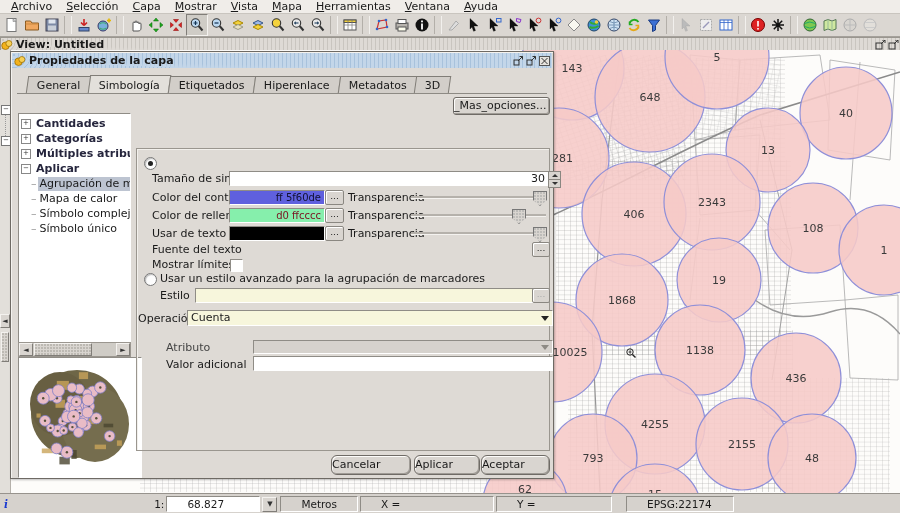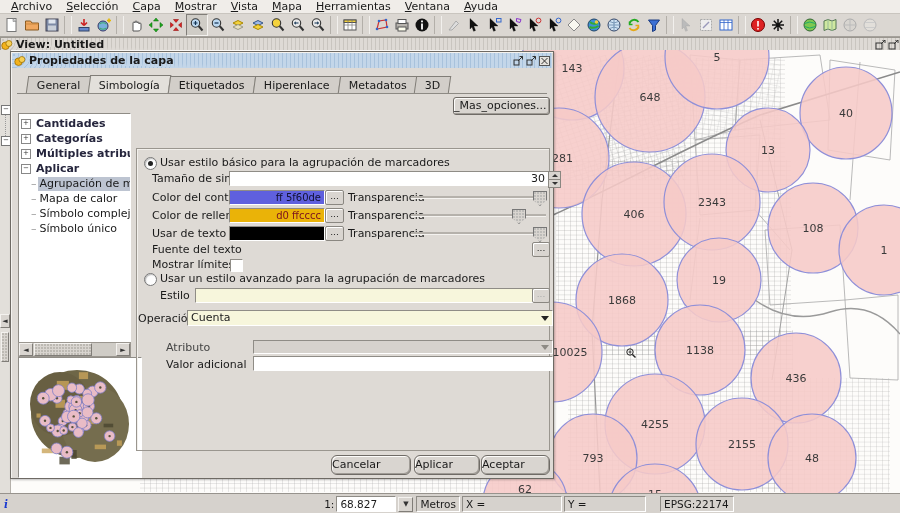--- a/index.html
+++ b/index.html
@@ -82,21 +82,21 @@
   .tline{color:#999;margin-right:1px;}
   
   .hscroll{position:absolute;height:13px;background:#cfccc6;border:1px solid #9a968f;display:flex;}
   .sbtn{width:12px;height:11px;background:#d9d5d0;border:1px solid;border-color:#f4f2ef #807d78 #807d78 #f4f2ef;
         display:flex;align-items:center;justify-content:center;font-size:7px;color:#333;flex:0 0 auto;}
   .sthumb{height:11px;background:#d9d5d0;border:1px solid;border-color:#f4f2ef #807d78 #807d78 #f4f2ef;
       background-image:radial-gradient(circle at 1px 1px,#a8a49e 0 .5px,transparent 1px);background-size:3px 3px;}
   
   #statusbar{left:0;top:493px;width:900px;height:20px;background:#d6d2cd;border-top:1px solid #97938d;
              display:flex;align-items:center;font-size:10.5px;}
-  .sb-box{height:14px;line-height:14px;padding:0 3px;border:1px solid;border-color:#8f8c86 #fff #fff #8f8c86;margin-right:2px;}
+  .sb-box{height:14px;line-height:14px;padding:0 20px;border:1px solid;border-color:#8f8c86 #fff #fff #8f8c86;margin-right:2px;}
   #btnrow .btn{position:absolute;height:18px;line-height:17px;font-size:11px;border-radius:6px;}
 </style>
 </head>
 <body>
 
 <div id="menubar" class="abs">
     <span class="menu-item"><u>A</u>rchivo</span>
     <span class="menu-item"><u>S</u>elección</span>
     <span class="menu-item"><u>C</u>apa</span>
     <span class="menu-item"><u>M</u>ostrar</span>
@@ -652,38 +652,37 @@
         <circle cx="48.7" cy="52.4" r="6.2" fill="#e9bcc6" stroke="#7d7dc8" stroke-width=".8"></circle>
         <circle cx="48.7" cy="52.4" r="1.2" fill="#55503a"></circle>
         <circle cx="62.5" cy="48.4" r="5.5" fill="#e9bcc6" stroke="#7d7dc8" stroke-width=".8"></circle>
       </svg>
   </div>
 
 
   <div class="abs" style="left:125px;top:96px;width:412px;height:301px;border:1px solid #9a968f;box-shadow:inset 1px 1px 0 #f2f0ec"></div>
 
   <div class="radio sel abs" style="left:133px;top:105px"></div>
-  <span class="ffield" style="left:149px;top:104px">Usar estilo básico para la agrupación de marcadores</span>
 
   <span class="ffield" style="left:141px;top:120px">Tamaño de simbolo</span>
   <div class="inp" style="left:218px;top:119px;width:312px;height:13px;text-align:right">30</div>
   <div class="spin up abs" style="left:537px;top:119px"></div>
   <div class="spin down abs" style="left:537px;top:127px"></div>
 
   <span class="ffield" style="left:141px;top:139px">Color del contorno</span>
   <div class="inp" id="outline-swatch" style="left: 218px; top: 138px; width: 88px; height: 13px; text-align: right; color: rgb(16, 16, 48); font-size: 10px; background: rgb(95, 96, 222);">ff 5f60de</div>
   <div class="dots-btn" style="left:314px;top:138px;width:17px;height:13px">...</div>
   <span class="ffield" style="left:337px;top:139px">Transparencia</span>
   <div class="slider" id="slider0" style="left:400px;top:138px;width:135px">
       <div class="track"></div>
       <div class="thumb" style="left: 122px;"></div>
     </div>
 
   <span class="ffield" style="left:141px;top:157px">Color de relleno</span>
-  <div class="inp" id="fill-swatch" style="left: 218px; top: 156px; width: 88px; height: 13px; text-align: right; color: rgb(122, 16, 32); font-size: 10px; background: #eab308;">d0 ffcccc</div>
+  <div class="inp" id="fill-swatch" style="left: 218px; top: 156px; width: 88px; height: 13px; text-align: right; color: rgb(122, 16, 32); font-size: 10px; background: #86efac;">d0 ffcccc</div>
   <div class="dots-btn" style="left:314px;top:156px;width:17px;height:13px">...</div>
   <span class="ffield" style="left:337px;top:157px">Transparencia</span>
   <div class="slider" id="slider1" style="left:400px;top:156px;width:135px">
       <div class="track"></div>
       <div class="thumb" style="left: 101px;"></div>
     </div>
 
   <span class="ffield" style="left:141px;top:175px">Usar de texto</span>
   <div class="inp" id="text-swatch" style="left: 218px; top: 174px; width: 88px; height: 13px; background: rgb(0, 0, 0);"></div>
   <div class="dots-btn" style="left:314px;top:174px;width:17px;height:13px">...</div>

